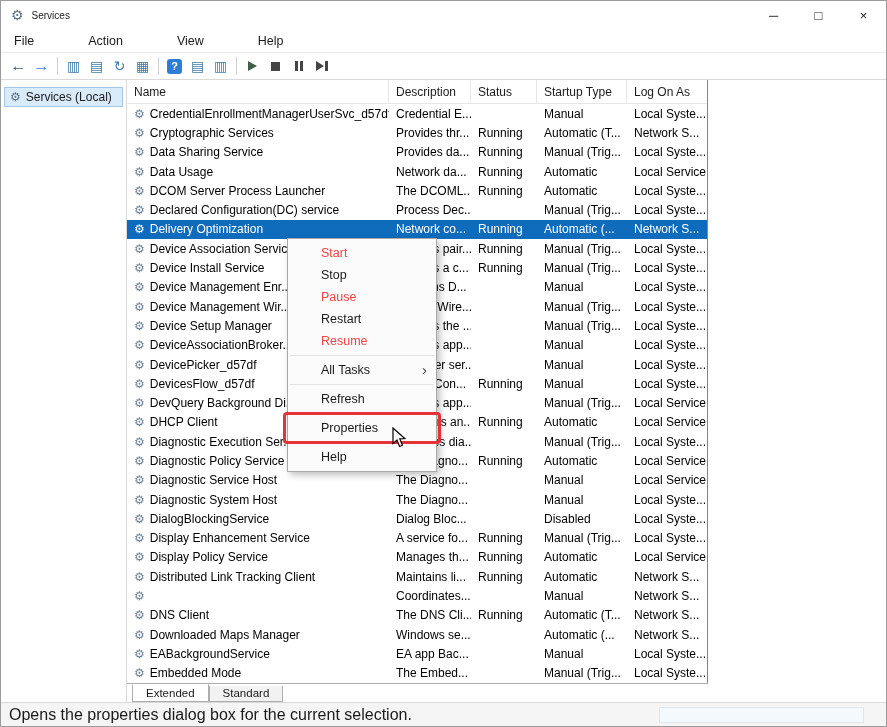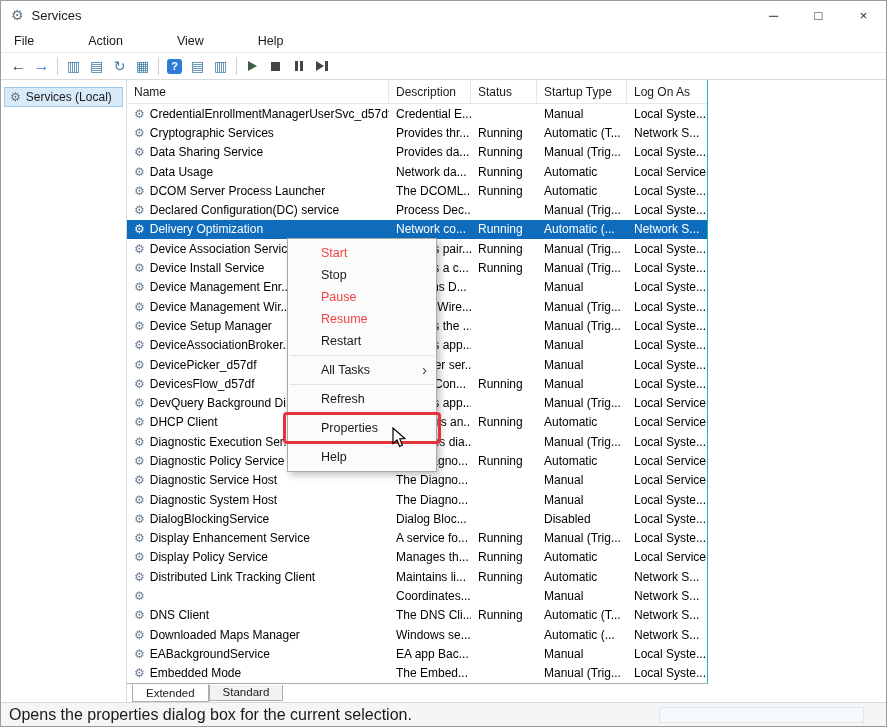--- a/index.html
+++ b/index.html
@@ -3,21 +3,21 @@
 <meta charset="utf-8">
 <style>
   * { box-sizing: border-box; margin: 0; padding: 0; }
   html,body { width: 887px; height: 727px; }
   body { font-family: "Liberation Sans", sans-serif; background: #fff; overflow: hidden; }
   .window { position: relative; width: 887px; height: 727px; border: 1px solid #9b9b9b; background: #fff; overflow: hidden; }
 
   
   .titlebar { height: 28px; display: flex; align-items: center; background: #fff; }
   .titlebar .app-icon { margin-left: 10px; font-size: 14px; color: #5f7184; }
-  .titlebar .title-text { margin-left: 8px; font-size: 13px; color: #1a1a1a; }
+  .titlebar .title-text { margin-left: 8px; font-size: 10px; color: #1a1a1a; }
   .win-controls { margin-left: auto; display: flex; height: 100%; }
   .win-btn { width: 45px; height: 100%; display: flex; align-items: center; justify-content: center; font-size: 13px; color: #222; cursor: default; }
 
   
   .menubar { height: 24px; display: flex; align-items: center; padding-left: 4px; background: #fff; border-bottom: 1px solid #ececec; gap: 36px; }
   .menu-bar-item { padding: 3px 9px; font-size: 12.5px; color: #1a1a1a; }
 
   
   .toolbar { height: 27px; display: flex; align-items: center; padding-left: 6px; background: #fff; border-bottom: 1px solid #d9d9d9; }
   .tb-btn { width: 23px; height: 23px; display: flex; align-items: center; justify-content: center; }
@@ -48,21 +48,21 @@
   .c0 { width: 262px; } .c1 { width: 82px; } .c2 { width: 66px; } .c3 { width: 90px; } .c4 { width: 80px; border-right: none; }
   .lv-body { height: 579px; overflow: hidden; }
   .row { height: 19.3px; display: flex; align-items: center; font-size: 12px; color: #000; }
   .cell { overflow: hidden; white-space: nowrap; padding-left: 7px; height: 100%; display: flex; align-items: center; }
   .cell.c0 { text-overflow: ellipsis; }
   .svc-icon { font-size: 12px; color: #6e8093; margin-right: 5px; flex: none; }
   .row.selected { background: #0f6cbd; color: #fff; }
   .row.selected .svc-icon { color: #fff; }
 
   
-  .tabstrip { width: 581px; height: 19px; display: flex; align-items: center; padding-left: 5px; border-top: 1px solid #adadad; }
+  .tabstrip { width: 581px; height: 19px; display: flex; align-items: flex-end; padding-left: 5px; border-top: 1px solid #adadad; }
   .tab { padding: 1px 13px 2px 13px; font-size: 11.5px; border: 1px solid #adadad; border-top: none; background: #f2f2f2; color: #1a1a1a; }
   .tab.active { background: #fff; margin-top: -1px; padding-top: 2px; border-top: 1px solid #fff; }
 
   
   .statusbar { height: 25px; border-top: 1px solid #d9d9d9; background: #f5f5f5; display: flex; align-items: center; justify-content: space-between; padding: 0 10px 0 8px; }
   .status-text { font-size: 16px; color: #1a1a1a; }
   .status-panel { width: 205px; height: 16px; background: #f3f9fd; border: 1px solid #e0e6ea; margin-right: 12px; }
 
   
   .context-menu { position: absolute; left: 286px; top: 237px; width: 150px; background: #fbfbfb; border: 1px solid #a8a8a8; box-shadow: 3px 3px 7px rgba(0,0,0,0.25); padding: 3px 0; z-index: 10; }
@@ -474,22 +474,22 @@
 
   <div class="statusbar" data-name="status-bar">
     <span class="status-text" data-name="status-text">Opens the properties dialog box for the current selection.</span>
     <div class="status-panel" data-name="status-bar-panel"></div>
   </div>
 
   <div class="context-menu" id="ctxmenu" data-name="context-menu">
       <div class="menu-item disabled" data-name="menu-item-start"><span data-name="menu-item-label">Start</span></div>
       <div class="menu-item" data-name="menu-item-stop"><span data-name="menu-item-label">Stop</span></div>
       <div class="menu-item disabled" data-name="menu-item-pause"><span data-name="menu-item-label">Pause</span></div>
+      <div class="menu-item" data-name="menu-item-restart"><span data-name="menu-item-label">Restart</span></div>
       <div class="menu-item disabled" data-name="menu-item-resume"><span data-name="menu-item-label">Resume</span></div>
-      <div class="menu-item" data-name="menu-item-restart"><span data-name="menu-item-label">Restart</span></div>
       <div class="menu-sep" data-name="menu-separator"></div>
       <div class="menu-item" data-name="menu-item-all-tasks"><span data-name="menu-item-label">All Tasks</span><span class="submenu-arrow" data-name="submenu-arrow-icon">›</span></div>
       <div class="menu-sep" data-name="menu-separator"></div>
       <div class="menu-item" data-name="menu-item-refresh"><span data-name="menu-item-label">Refresh</span></div>
       <div class="menu-sep" data-name="menu-separator"></div>
       <div class="menu-item" data-name="menu-item-properties"><span data-name="menu-item-label">Properties</span><div class="red-box" data-name="properties-highlight-box"></div></div>
       <div class="menu-sep" data-name="menu-separator"></div>
       <div class="menu-item" data-name="menu-item-help"><span data-name="menu-item-label">Help</span></div>
     </div>
 

